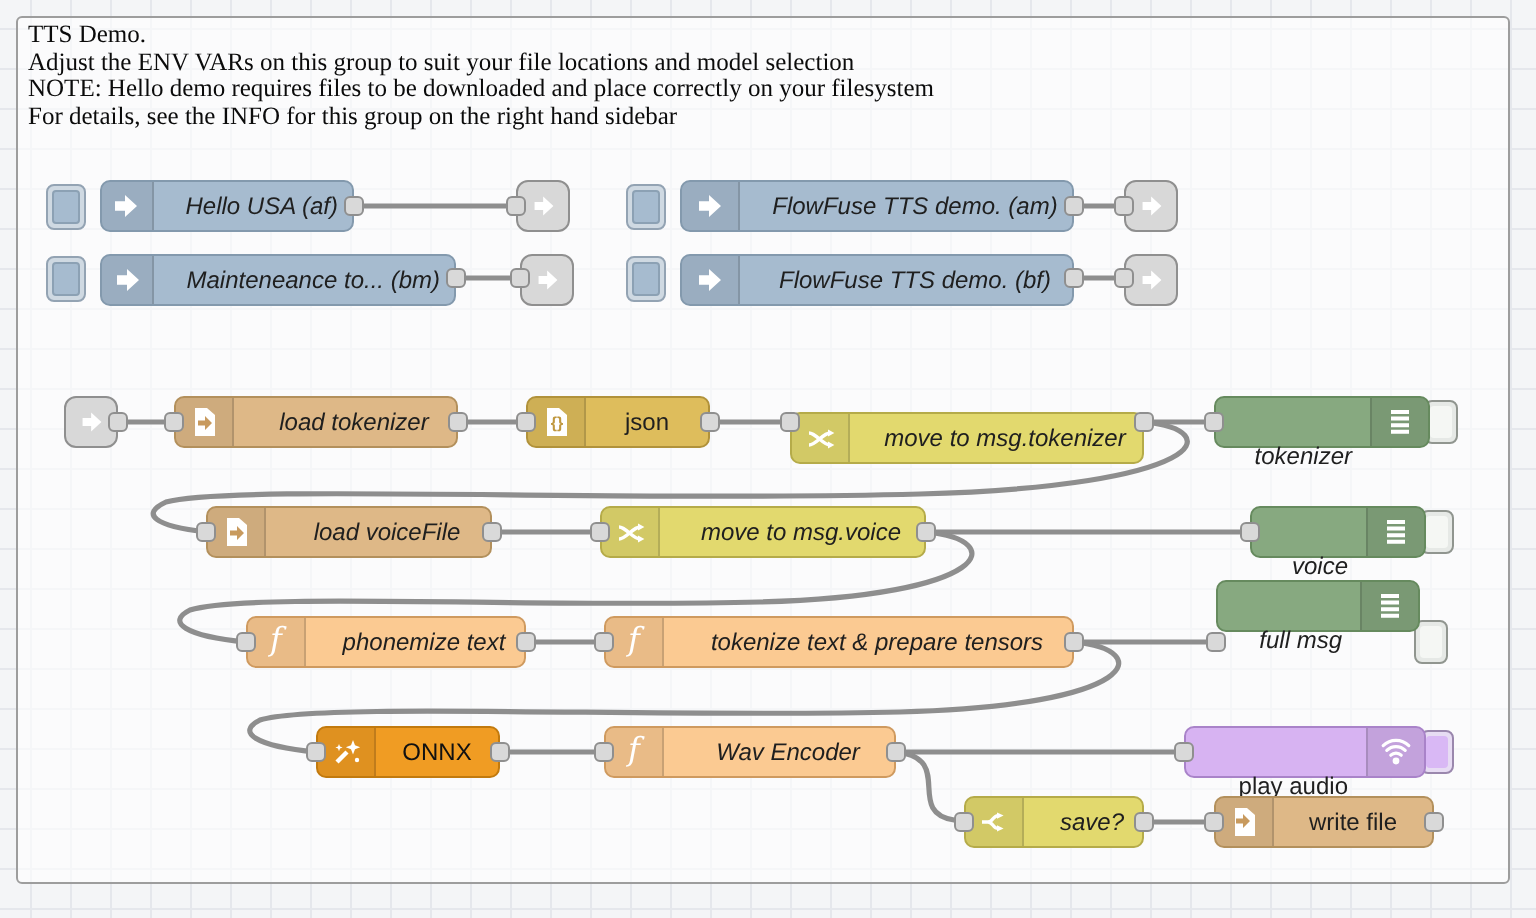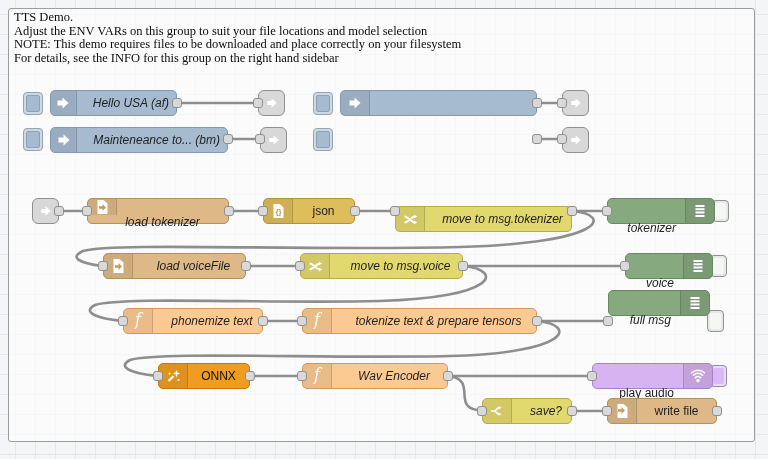--- a/index.html
+++ b/index.html
@@ -48,21 +48,21 @@
 </head>
 <body>
 
 <div class="canvas">
 
   <div class="group"></div>
 
   <div class="comment">
     <div>TTS Demo.</div>
     <div>Adjust the ENV VARs on this group to suit your file locations and model selection</div>
-    <div>NOTE: This demo requires files to be downloaded and place correctly on your filesystem</div>
+    <div>NOTE: Hello demo requires files to be downloaded and place correctly on your filesystem</div>
     <div>For details, see the INFO for this group on the right hand sidebar</div>
   </div>
 
   <svg class="wires">
     <path d="M177 103 L258 103"></path>
     <path d="M228 139 L260 139"></path>
     <path d="M537 103 L562 103"></path>
     <path d="M537 139 L562 139"></path>
     <path d="M59 211 L87 211"></path>
     <path d="M229 211 L263 211"></path>
@@ -117,42 +117,51 @@
 
   <div class="inj-btn" style="left:313px;top:92px;">
       <div></div>
     </div>
   <div class="node n-inject" style="left:340px;top:90px;width:197px;">
     <div class="isec">
       <svg width="14" height="14" viewBox="0 0 14 14">
           <polygon points="1.5,4.6 6.5,4.6 6.5,1.5 12.5,7 6.5,12.5 6.5,9.4 1.5,9.4" fill="#fff"></polygon>
         </svg>
     </div>
+    <div class="lbl it">FlowFuse TTS demo. (am)</div>
   </div>
   <div class="n-link" style="left:562px;top:90px;">
     <svg width="12" height="12" viewBox="0 0 14 14">
         <polygon points="1.5,4.6 6.5,4.6 6.5,1.5 12.5,7 6.5,12.5 6.5,9.4 1.5,9.4" fill="#fff"></polygon>
       </svg>
   </div>
 
   <div class="inj-btn" style="left:313px;top:128px;">
       <div></div>
     </div>
+  <div class="node n-inject" style="left:340px;top:127px;width:197px;">
+    <div class="isec">
+      <svg width="14" height="14" viewBox="0 0 14 14">
+          <polygon points="1.5,4.6 6.5,4.6 6.5,1.5 12.5,7 6.5,12.5 6.5,9.4 1.5,9.4" fill="#fff"></polygon>
+        </svg>
+    </div>
+    <div class="lbl it">FlowFuse TTS demo. (bf)</div>
+  </div>
   <div class="n-link" style="left:562px;top:127px;">
     <svg width="12" height="12" viewBox="0 0 14 14">
         <polygon points="1.5,4.6 6.5,4.6 6.5,1.5 12.5,7 6.5,12.5 6.5,9.4 1.5,9.4" fill="#fff"></polygon>
       </svg>
   </div>
 
   <div class="n-link" style="left:32px;top:198px;">
     <svg width="12" height="12" viewBox="0 0 14 14">
         <polygon points="1.5,4.6 6.5,4.6 6.5,1.5 12.5,7 6.5,12.5 6.5,9.4 1.5,9.4" fill="#fff"></polygon>
       </svg>
   </div>
-  <div class="node n-file" style="left:87px;top:198px;width:142px;flex-direction:column;">
+  <div class="node n-file" style="left:87px;top:198px;width:142px;">
     <div class="isec">
       <svg width="13" height="16" viewBox="0 0 13 16">
           <path d="M1.5 1h6l4 3.5V15h-10z" fill="#fff"></path>
           <polygon points="3,7.2 6.5,7.2 6.5,5 10,8.5 6.5,12 6.5,9.8 3,9.8" fill="#c89a5e"></polygon>
         </svg>
     </div>
     <div class="lbl it">load tokenizer</div>
   </div>
   <div class="node n-json" style="left:263px;top:198px;width:92px;">
     <div class="isec">

